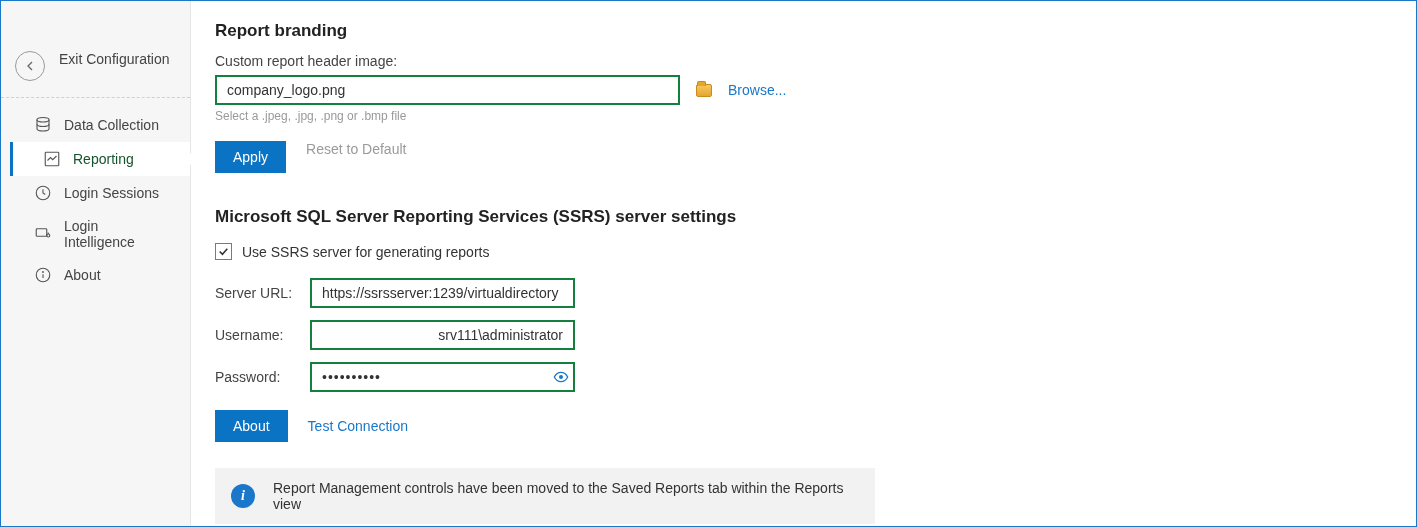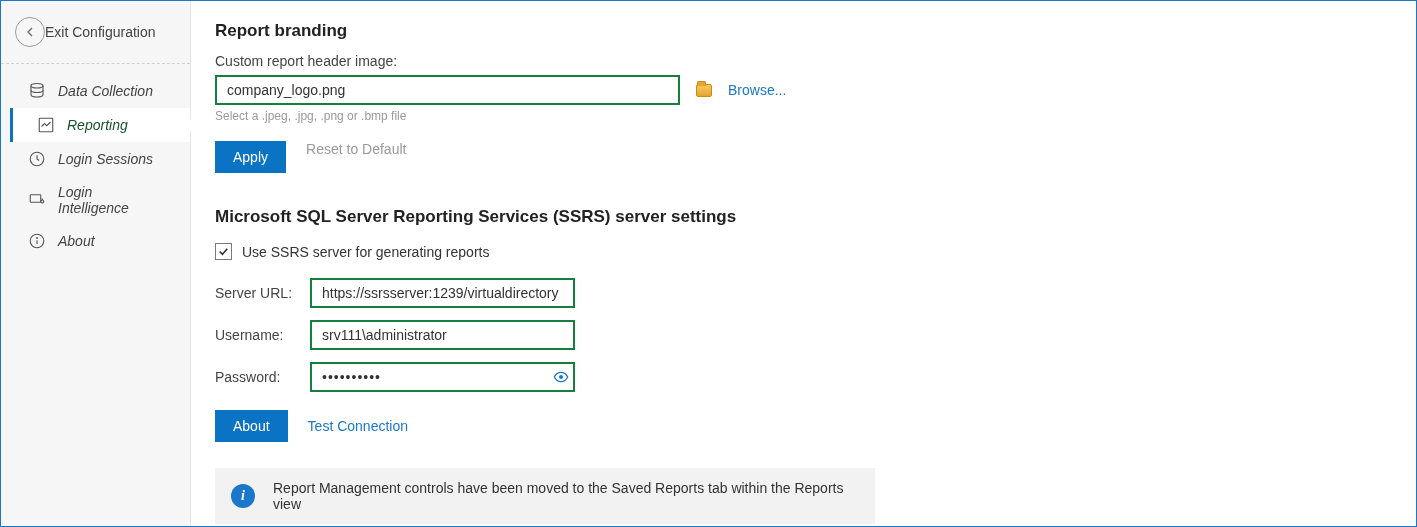--- a/index.html
+++ b/index.html
@@ -20,43 +20,44 @@
   
   .sidebar {
     width: 190px;
     background: #f6f6f6;
     border-right: 1px solid #e5e5e5;
     display: flex;
     flex-direction: column;
   }
   .exit-row {
     display: flex;
-    align-items: center;
+    align-items: flex-start;
     padding: 16px 14px 16px 14px;
+    gap: 14px;
     border-bottom: 1px dashed #d0d0d0;
     cursor: pointer;
+    margin-top: 34px;
   }
   .back-circle {
     width: 30px; height: 30px;
     border: 1.5px solid #9a9a9a;
     border-radius: 50%;
     display:flex; align-items:center; justify-content:center;
     color:#6a6a6a;
   }
   .exit-label { color:#444; }
   .nav { padding-top: 10px; }
   .nav-item {
     display:flex; align-items:center;
     gap: 12px;
-    padding: 8px 24px;
+    padding: 8px 30px;
     color:#444;
     cursor:pointer;
     border-left: 3px solid transparent;
     position: relative;
-    font-style: italic;
   }
   .nav-item.active {
     background:#fff;
     border-left-color:#0a73c4;
     color:#14532d;
     margin-left:9px;
   }
   .nav-item.active::after{
     content:"";
     position:absolute;
@@ -242,21 +243,21 @@
             </svg>
         </span>
         <span>Use SSRS server for generating reports</span>
       </label>
 
       <div class="form-grid">
         <div class="lbl">Server URL:</div>
         <input class="text-input" style="width: 265px;" type="text" value="https://ssrsserver:1239/virtualdirectory">
 
         <div class="lbl">Username:</div>
-        <input class="text-input" style="width: 265px;" type="text" value="srv111\administrator">
+        <input class="text-input" style="width: 265px; text-align: right;" type="text" value="srv111\administrator">
 
         <div class="lbl">Password:</div>
         <div class="pw-wrap">
           <input class="text-input" style="width: 265px;" type="text" value="••••••••••">
           <span class="eye">
             <svg viewBox="0 0 24 24" fill="none" stroke="currentColor" stroke-width="2">
                 <path d="M2 12s3.5-7 10-7 10 7 10 7-3.5 7-10 7S2 12 2 12z"></path>
                 <circle cx="12" cy="12" r="3" fill="currentColor" stroke="none"></circle>
               </svg>
           </span>

